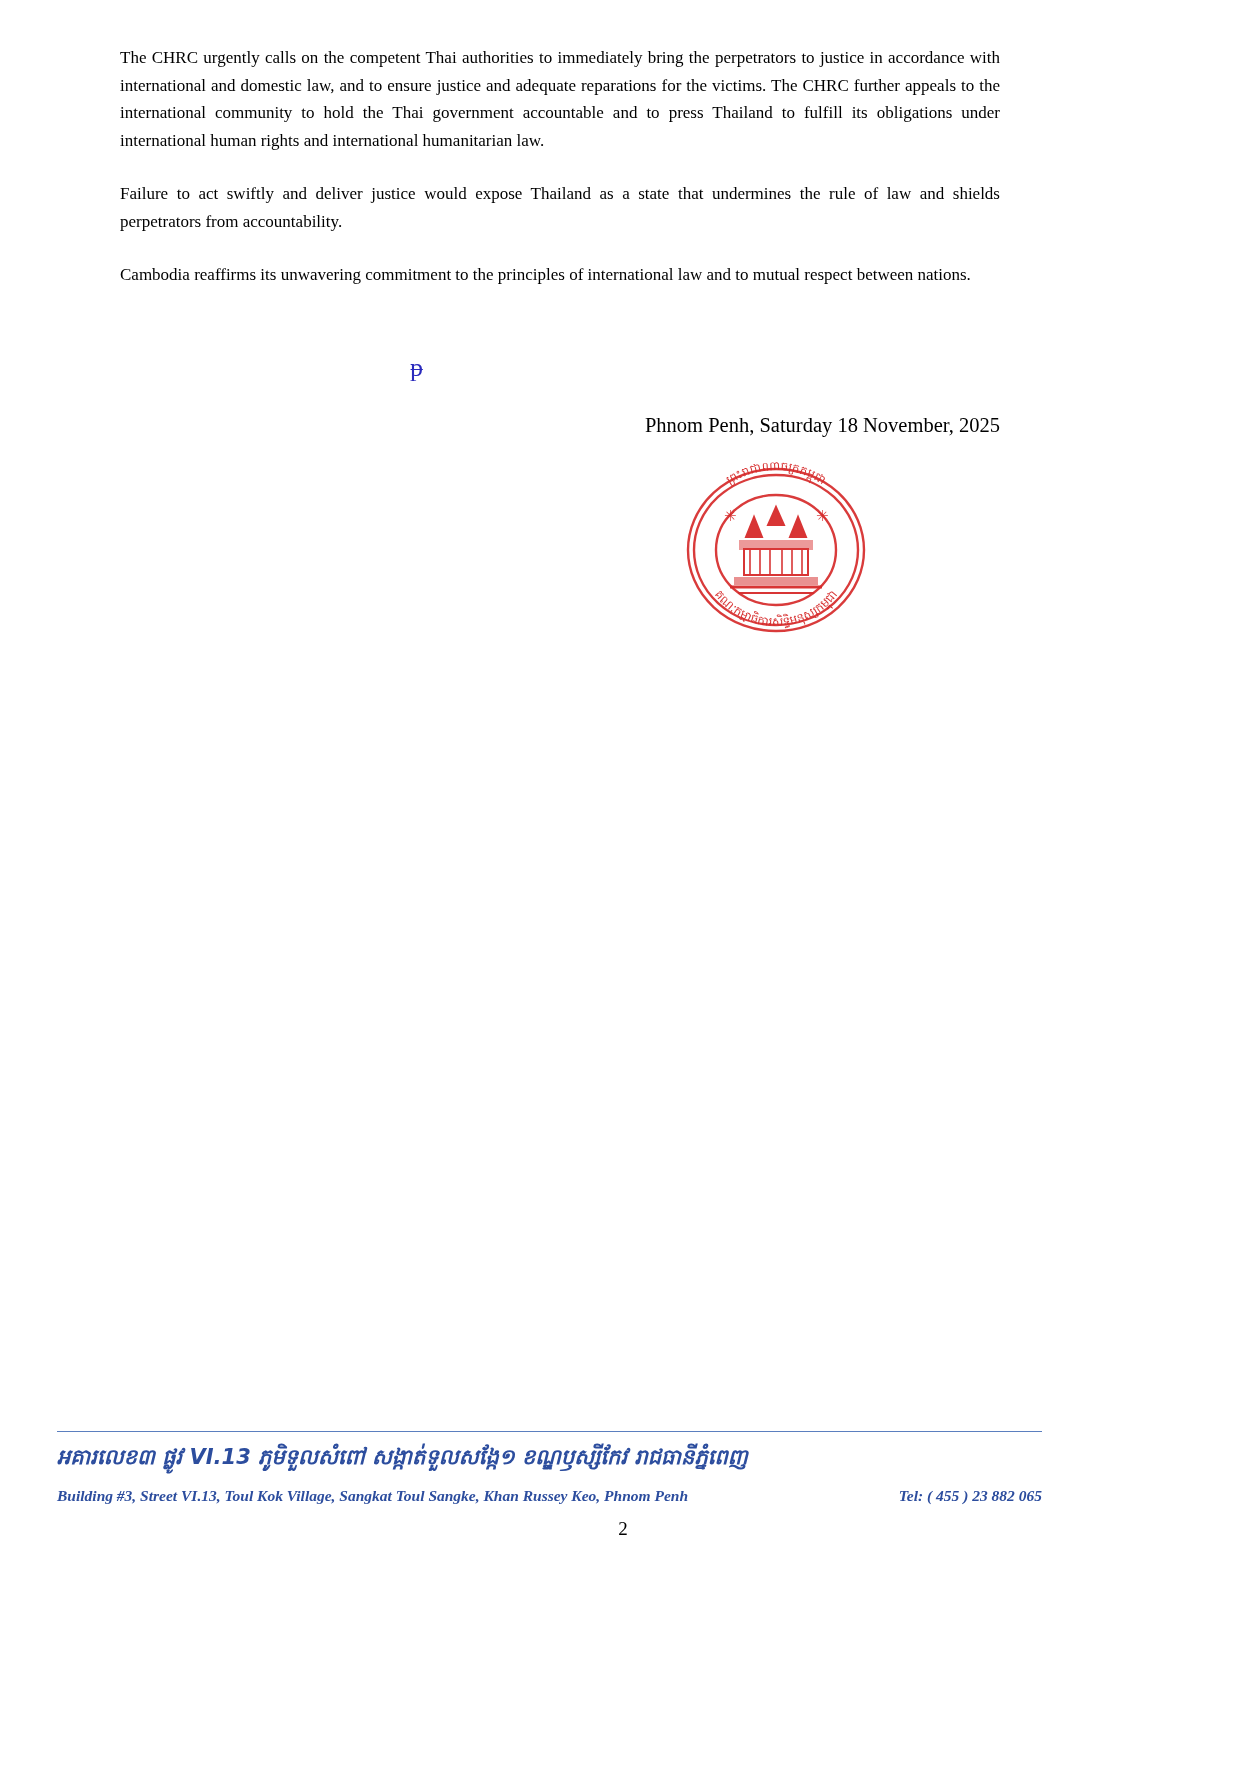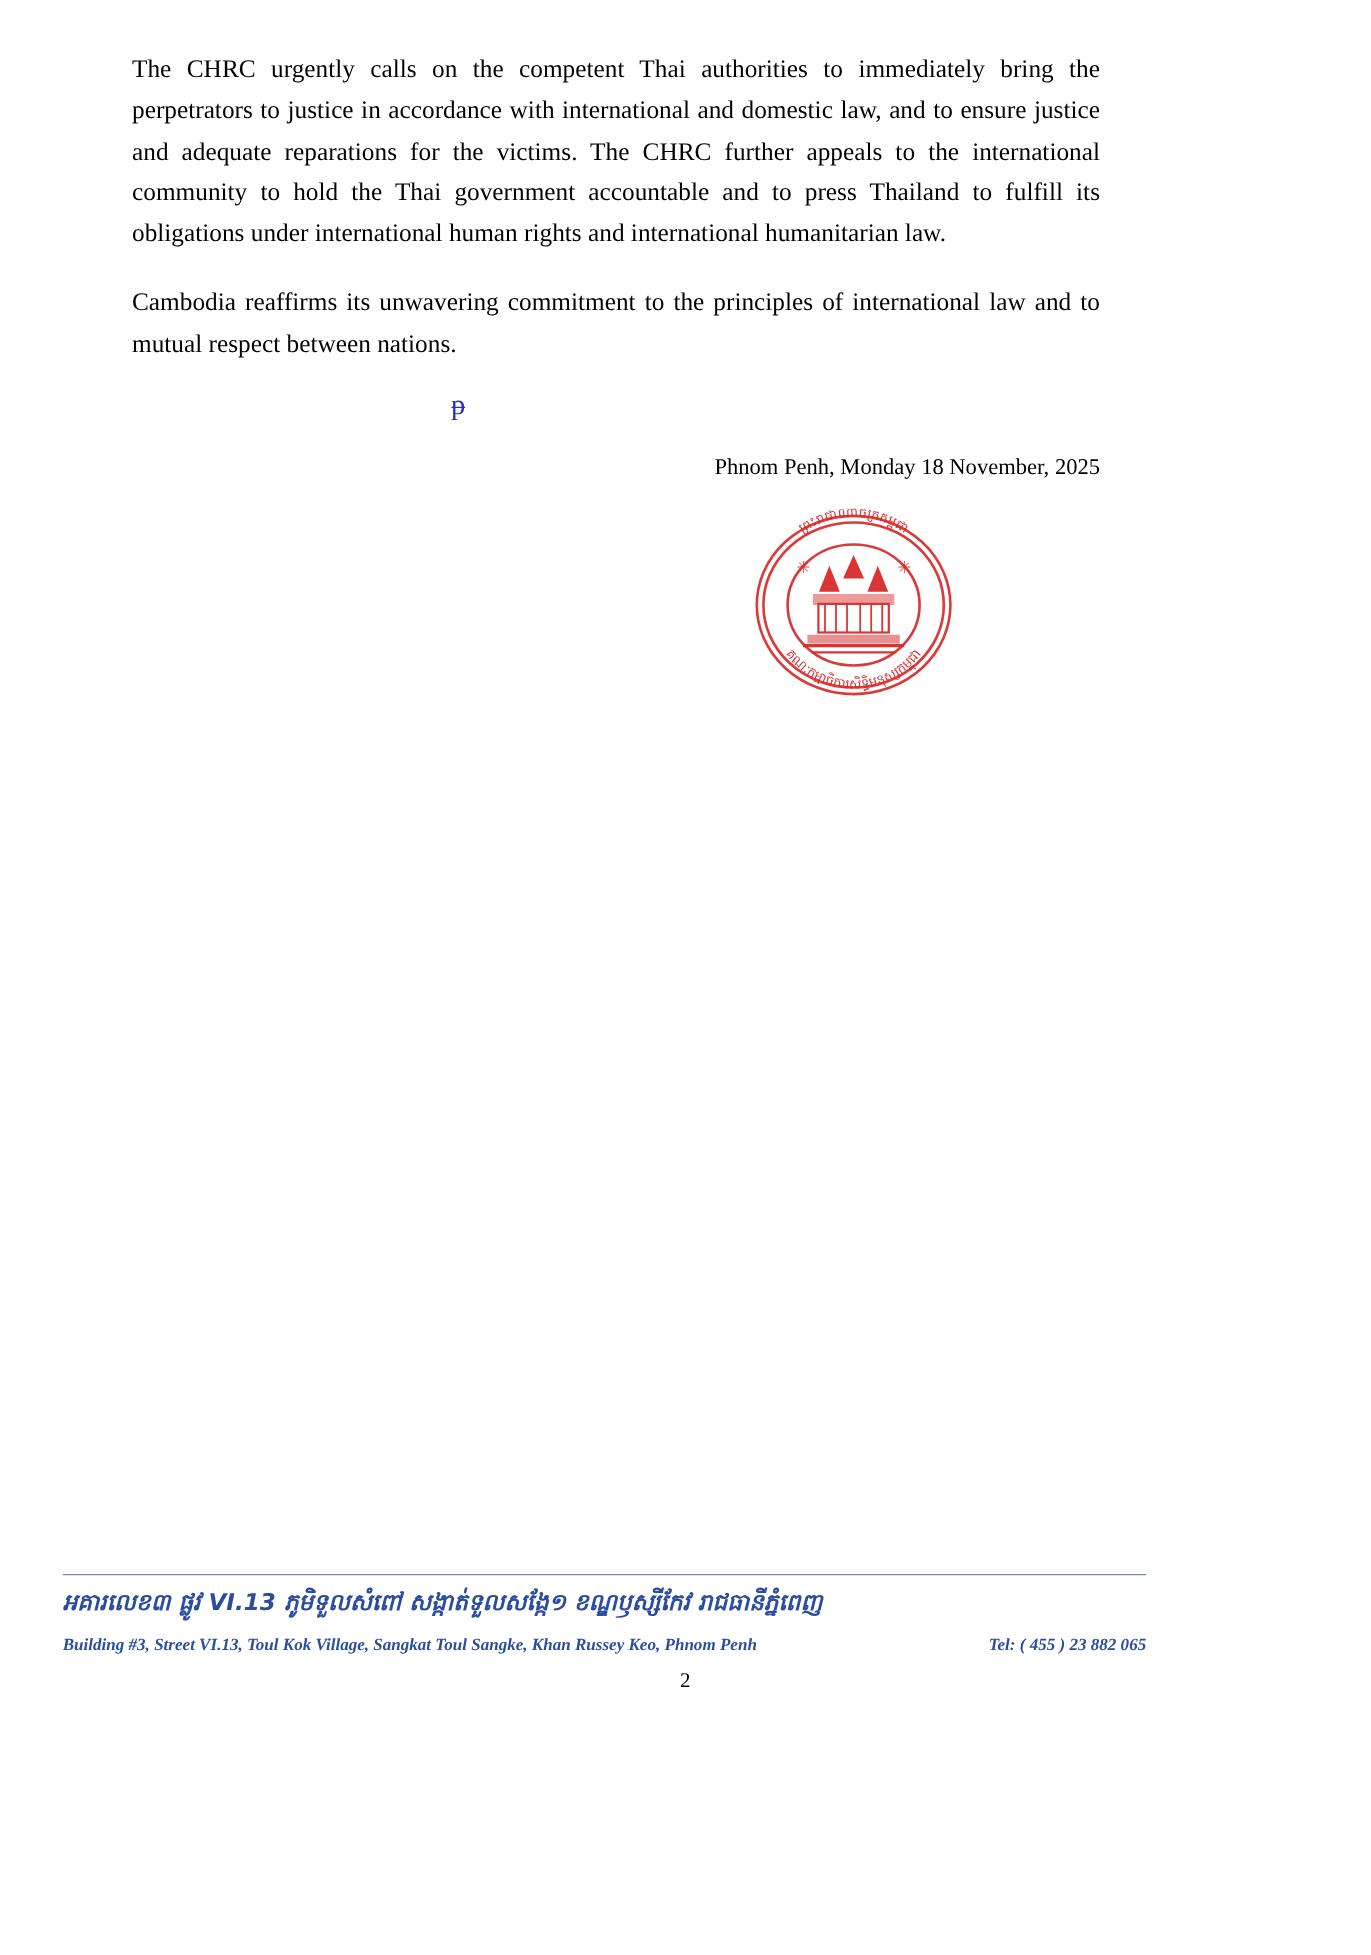--- a/index.html
+++ b/index.html
@@ -24,21 +24,21 @@
 
   .content {
     position: absolute;
     left: 120px;
     top: 44px;
     width: 880px;
   }
 
   .para {
     font-family: "Liberation Serif", serif;
-    font-size: 23px;
+    font-size: 17px;
     line-height: 1.62;
     text-align: justify;
     text-justify: inter-word;
     margin: 0 0 26px 0;
     color: #000000;
   }
   .para:last-child { margin-bottom: 0; }
 
   .signature-mark {
     position: absolute;
@@ -118,26 +118,27 @@
     color: #000000;
   }
 </style>
 </head>
 <body>
 
 <div class="page">
 
   <div class="content">
     <p class="para">The CHRC urgently calls on the competent Thai authorities to immediately bring the perpetrators to justice in accordance with international and domestic law, and to ensure justice and adequate reparations for the victims. The CHRC further appeals to the international community to hold the Thai government accountable and to press Thailand to fulfill its obligations under international human rights and international humanitarian law.</p>
+    <p class="para">Failure to act swiftly and deliver justice would expose Thailand as a state that undermines the rule of law and shields perpetrators from accountability.</p>
     <p class="para">Cambodia reaffirms its unwavering commitment to the principles of international law and to mutual respect between nations.</p>
   </div>
 
   <div class="signature-mark">ᵽ</div>
 
-  <div class="dateline">Phnom Penh, Monday 18 November, 2025</div>
+  <div class="dateline">Phnom Penh, Saturday 18 November, 2025</div>
 
   <div class="stamp">
     <svg width="232" height="210" viewBox="0 0 232 210" xmlns="http://www.w3.org/2000/svg">
       <defs>
         <path id="arcTop" d="M 36 105 A 80 80 0 0 1 196 105" fill="none"></path>
         <path id="arcBottom" d="M 40 105 A 76 76 0 0 0 192 105" fill="none"></path>
       </defs>
       <g stroke="#d62b2b" fill="none" stroke-width="2.4" opacity="0.92">
         <ellipse cx="116" cy="105" rx="88" ry="81"></ellipse>
         <ellipse cx="116" cy="105" rx="82" ry="75"></ellipse>

